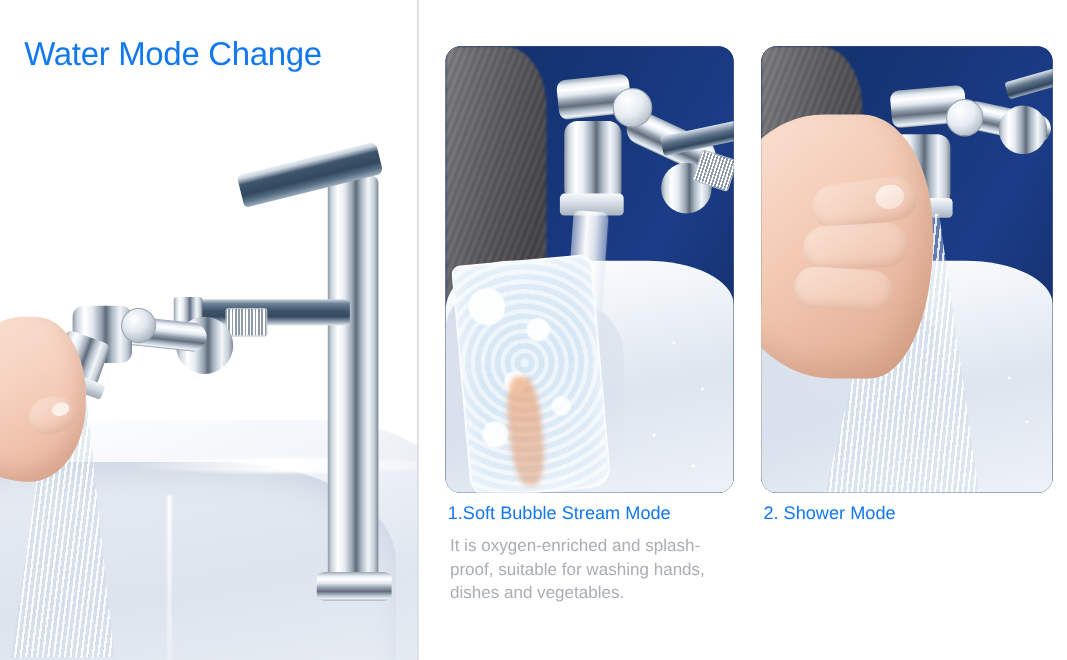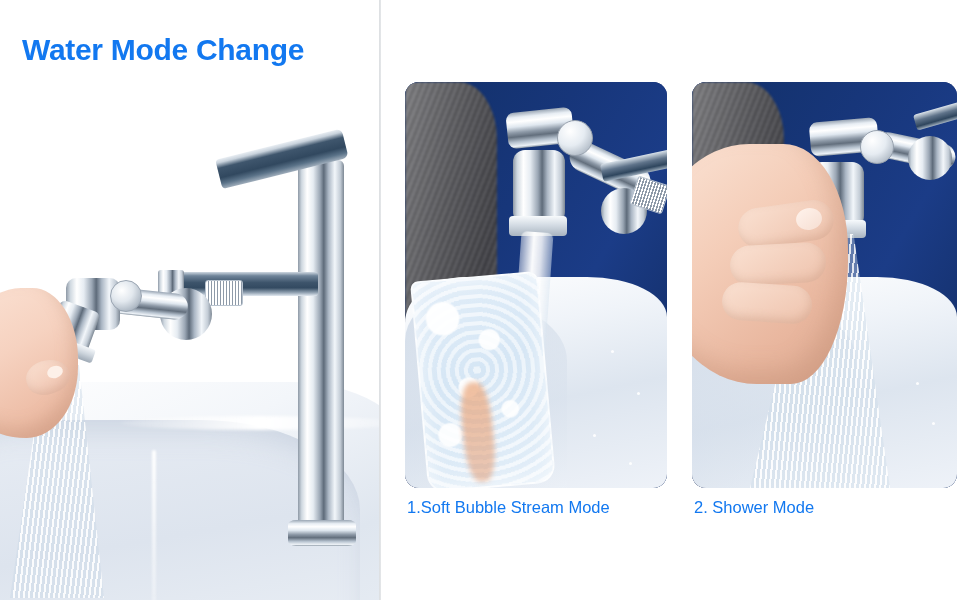--- a/index.html
+++ b/index.html
@@ -15,21 +15,21 @@
   #left-section {
     position: absolute; left: 0; top: 0; width: 381px; height: 600px;
     background: #ffffff; overflow: hidden;
   }
   #vertical-divider {
     position: absolute; left: 379px; top: 0; width: 2px; height: 600px;
     background: linear-gradient(to right,#e6e8ea,#d7dadd 45%,#eceef0);
   }
   #heading {
     position: absolute; left: 22px; top: 33px;
-    font-size: 30px; font-weight: bold; color: #1278f0;
+    font-size: 30px; font-weight: normal; color: #1278f0;
     letter-spacing: -0.3px; white-space: nowrap;
   }
   #subheading {
     position: absolute; left: 23px; top: 74px; width: 348px;
     font-size: 16.5px; line-height: 21px; color: #a9aeb5;
     letter-spacing: 0.1px;
   }
 
   
   #hero-photo {
@@ -158,21 +158,21 @@
     background: linear-gradient(to right,rgba(255,255,255,0.1),#ffffff 50%,rgba(255,255,255,0.2));
     border-radius: 50%; filter: blur(1.5px);
   }
   #drip-streak {
     position: absolute; left: 152px; top: 330px; width: 4px; height: 180px;
     background: linear-gradient(to bottom,rgba(255,255,255,0.95),rgba(255,255,255,0.2));
     border-radius: 2px; filter: blur(0.8px);
   }
 
   
-  .panel-col { position: absolute; top: 0; height: 476px; margin-top: 40px; }
+  .panel-col { position: absolute; top: 0; height: 476px; }
   #panel-col-1 { left: 403px; width: 266px; }
   #panel-col-2 { left: 690px; width: 268px; }
 
   .photo-card {
     position: absolute; top: 42px; left: 2px; width: 262px; height: 406px;
     border-radius: 14px; overflow: hidden;
     background: #16306e;
   }
   #panel-col-2 .photo-card { width: 265px; }
 
@@ -397,20 +397,21 @@
       <div id="p1-glass"></div>
       <div id="p1-glass-blob"></div>
 
       <span class="spark" style="left:206px;top:268px;"></span>
       <span class="spark" style="left:232px;top:310px;"></span>
       <span class="spark" style="left:188px;top:352px;"></span>
       <span class="spark" style="left:224px;top:380px;"></span>
     </div>
 
     <div class="caption-title">1.Soft Bubble Stream Mode</div>
+    <div class="caption-body">It is oxygen-enriched and splash-proof, suitable for washing hands, dishes and vegetables.</div>
   </div>
 
   <div id="panel-col-2" class="panel-col">
     <div class="photo-card">
       <div class="bg-blue"></div>
       <div class="towel"></div>
       <div class="sink-white"></div>
       <div class="sink-shade"></div>
 
       <div id="p2-lever"></div>

